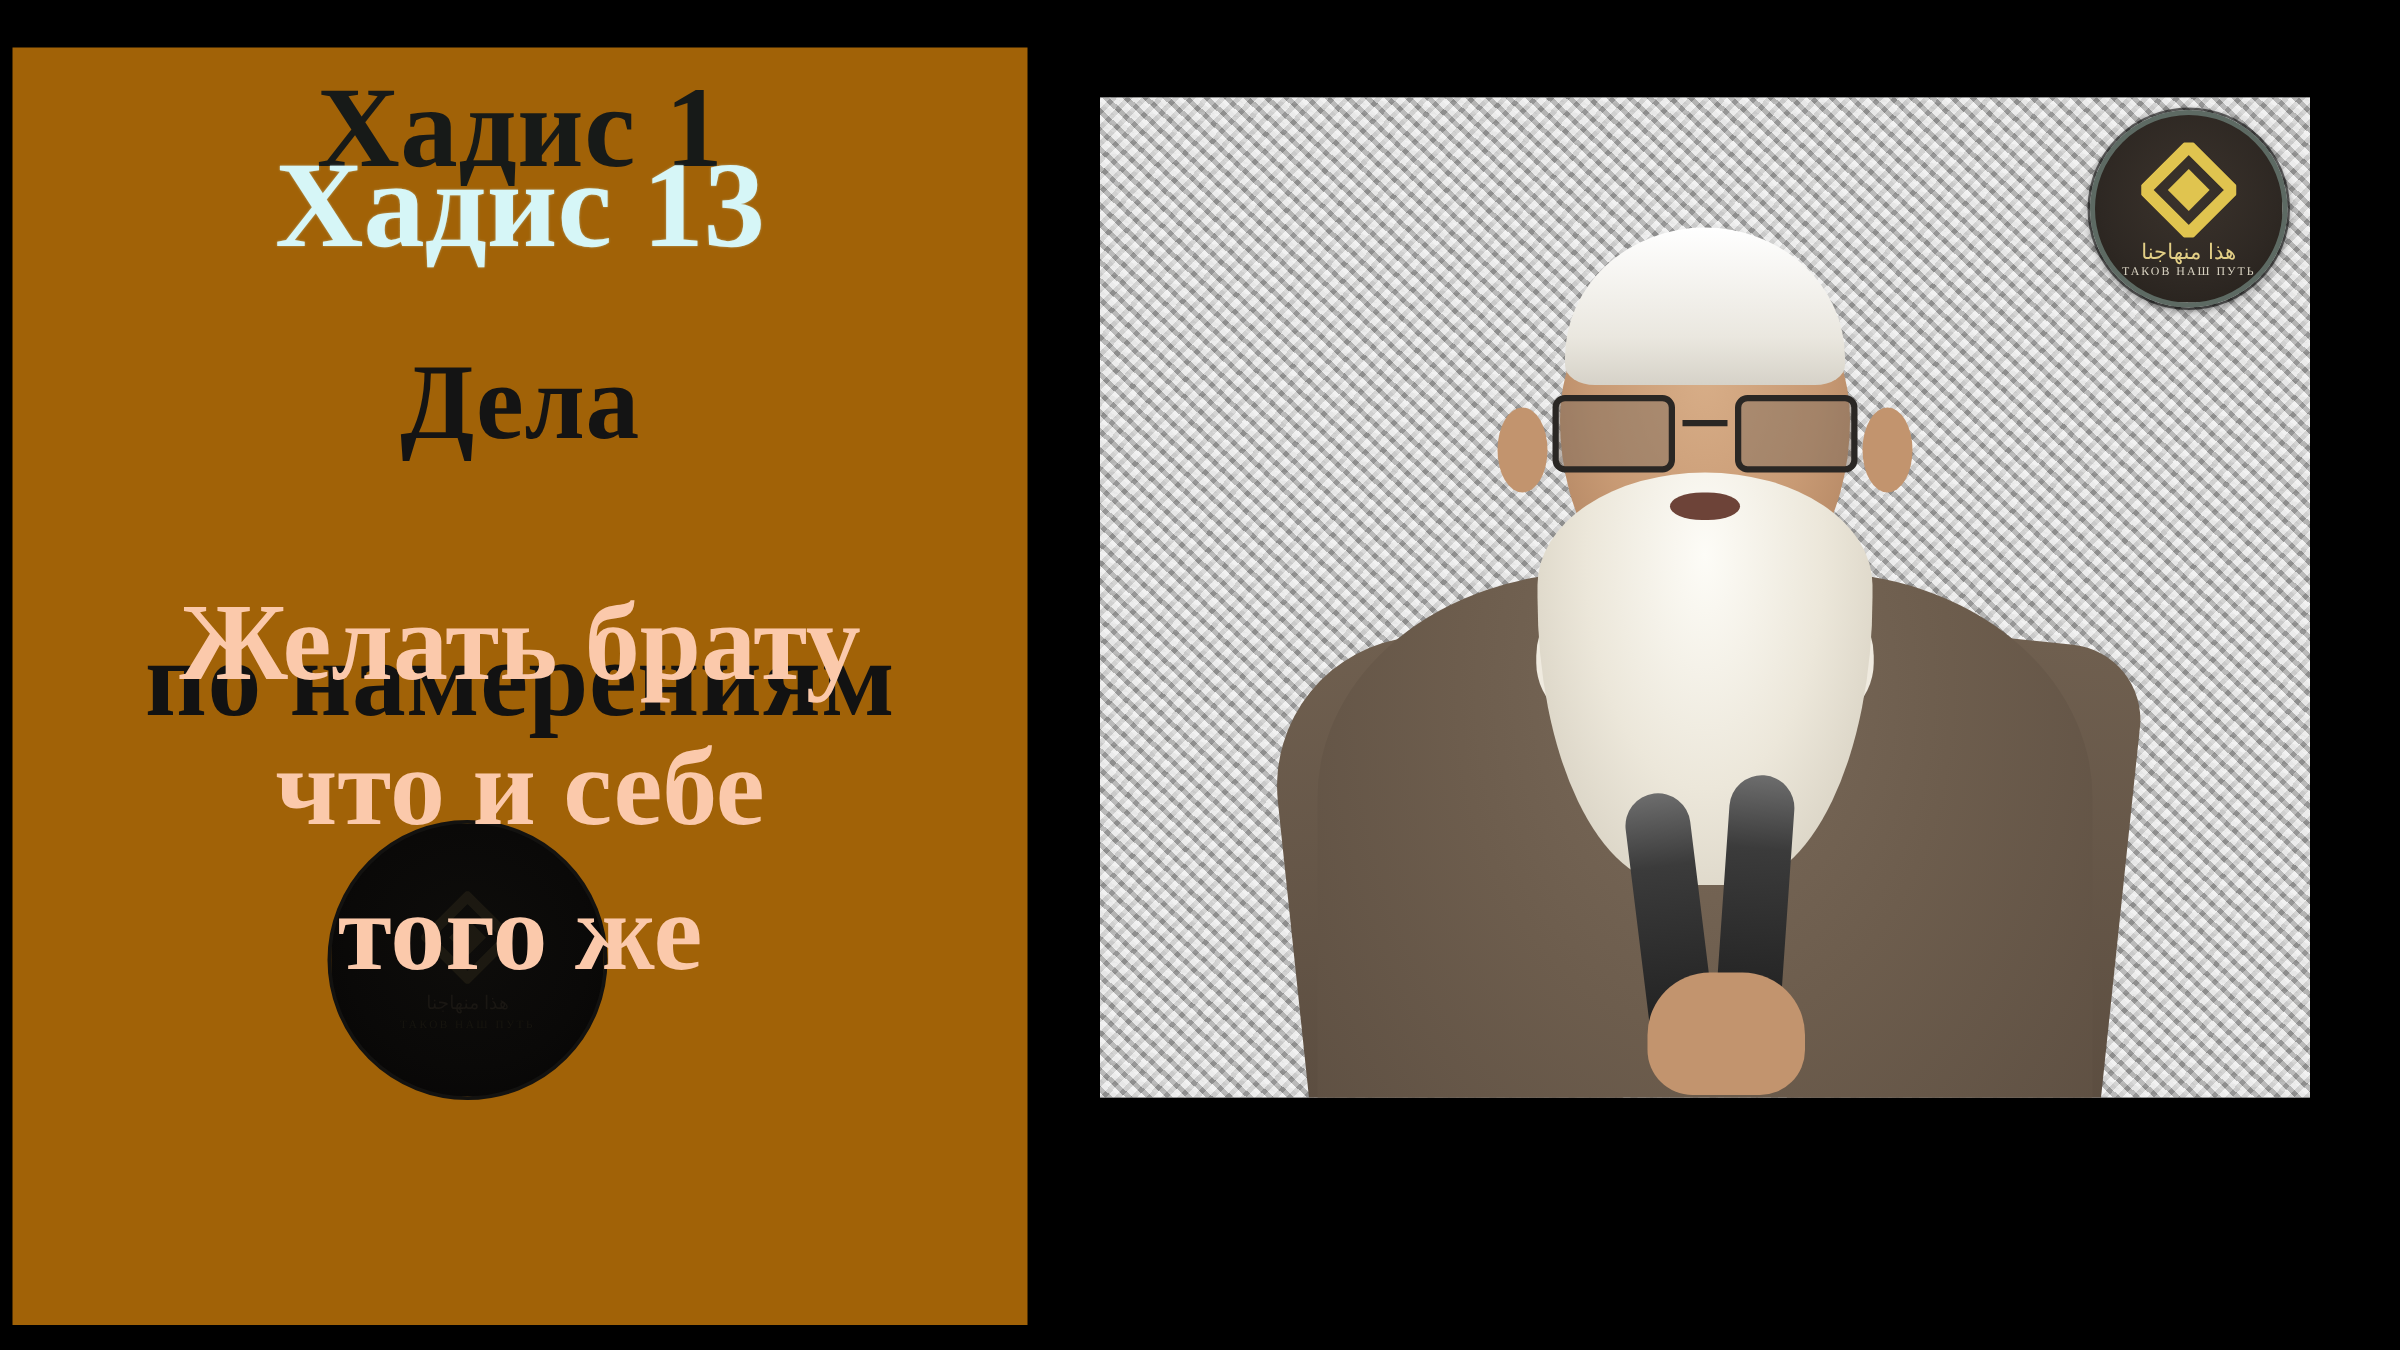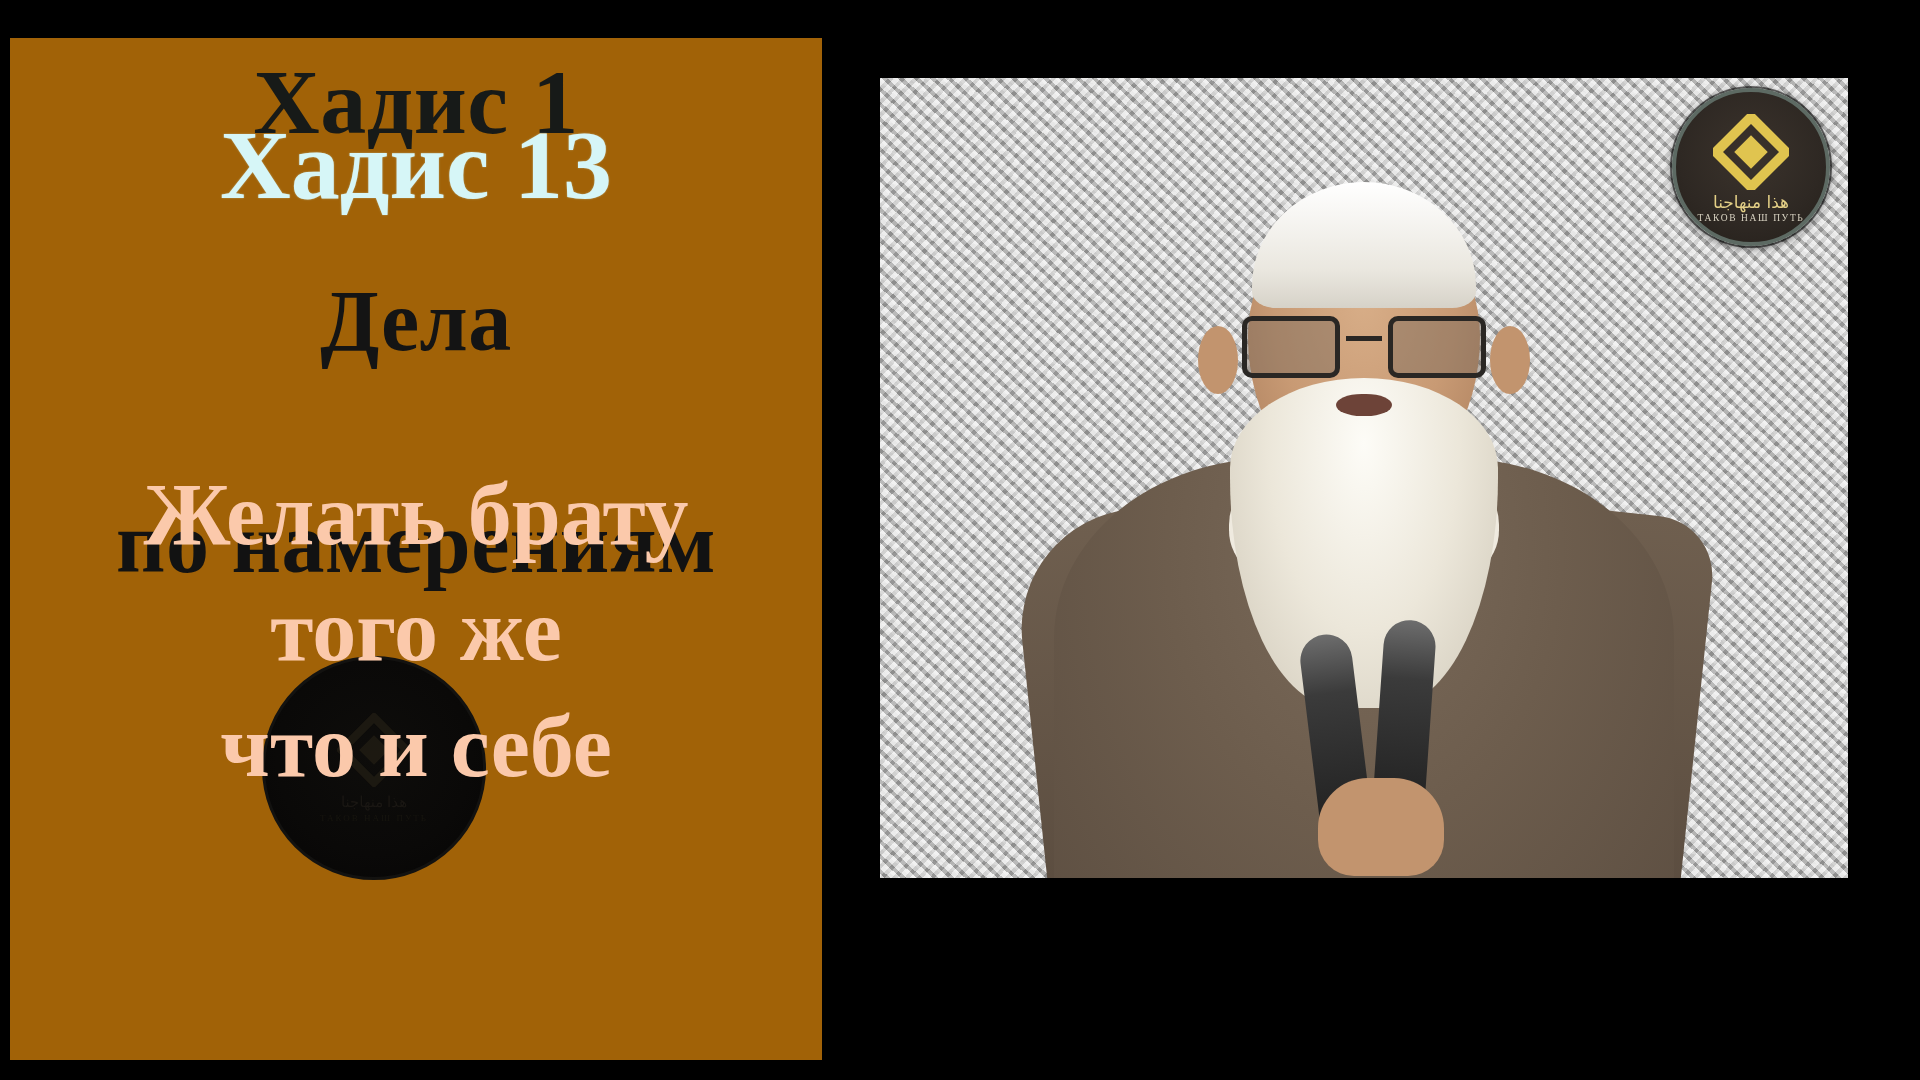--- a/index.html
+++ b/index.html
@@ -392,22 +392,22 @@
         <div class="gb-ar">هذا منهاجنا</div>
         <div class="gb-ru">ТАКОВ НАШ ПУТЬ</div>
       </div>
     </div>
 
     <div class="fg-layer">
       <div class="hadith-number">Хадис 13</div>
 
       <div class="subject">
         <span class="sl">Желать брату</span>
+        <span class="sl">что и себе</span>
         <span class="sl">того же</span>
-        <span class="sl">что и себе</span>
       </div>
     </div>
   </div>
 
   <div class="video-frame">
     <div class="video-bg"></div>
 
     <div class="sp-shoulderL"></div>
     <div class="sp-shoulderR"></div>
     <div class="sp-body"></div>

